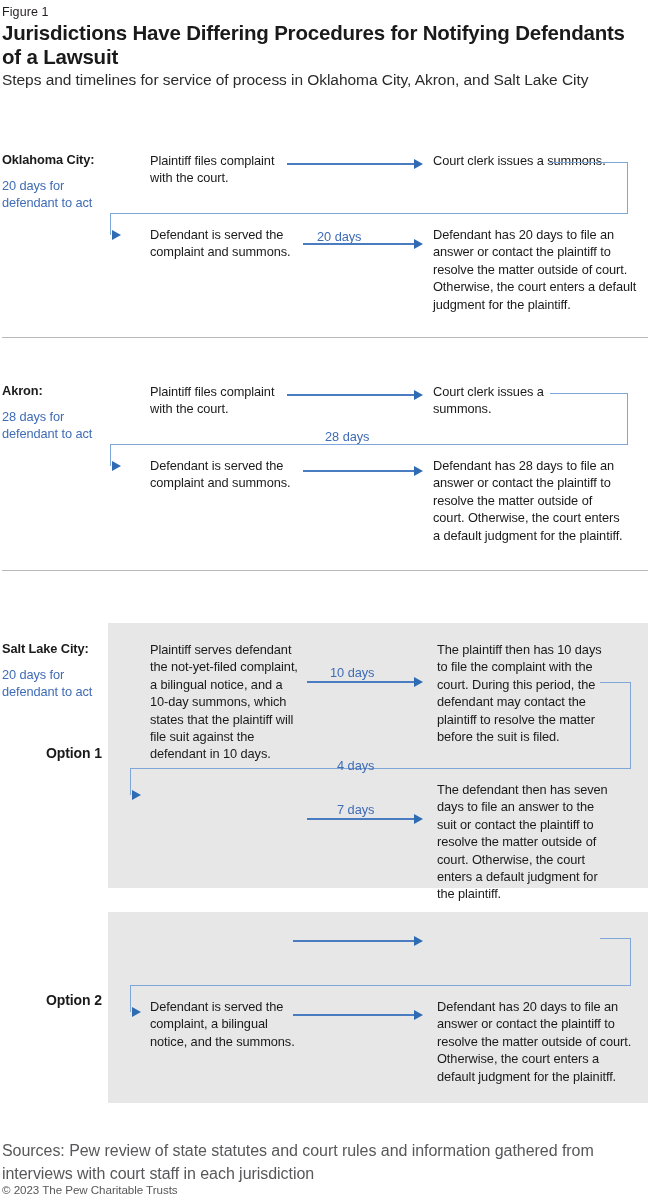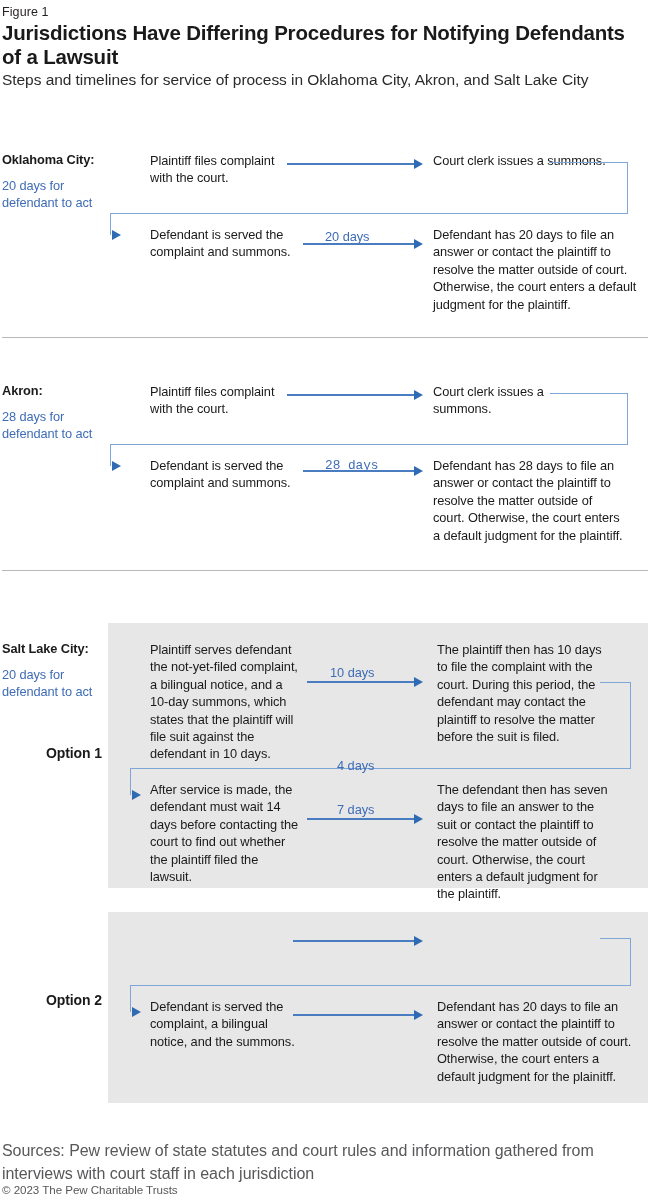--- a/index.html
+++ b/index.html
@@ -119,21 +119,21 @@
 
   <div class="conn-h" style="left:549px;top:162px;width:78px;"></div>
   <div class="conn-v" style="left:627px;top:162px;height:52px;"></div>
   <div class="conn-h" style="left:110px;top:213px;width:518px;"></div>
   <div class="conn-v" style="left:110px;top:213px;height:22px;"></div>
   <div class="arrow-head" style="left:112px;top:230px;"></div>
 
   <div class="step" style="left:150px;top:226px;width:150px;">Defendant is served the complaint and summons.</div>
   <div class="step" style="left:433px;top:226px;width:215px;">Defendant has 20 days to file an answer or contact the plaintiff to resolve the matter outside of court. Otherwise, the court enters a default judgment for the plaintiff.</div>
 
-  <div class="days-label" style="left:325px;top:229px;">20 days</div>
+  <div class="days-label" style="left:317px;top:229px;">20 days</div>
   <div class="arrow-line" style="left:303px;top:243px;width:112px;"></div>
   <div class="arrow-head" style="left:414px;top:238.5px;"></div>
 
   <div class="divider d1"></div>
 
   <div class="jur-name" style="top:383px;">Akron:</div>
   <div class="jur-days" style="top:408px;">28 days for defendant to act</div>
 
   <div class="step" style="left:150px;top:383px;width:140px;">Plaintiff files complaint with the court.</div>
   <div class="step" style="left:433px;top:383px;width:150px;">Court clerk issues a summons.</div>
@@ -143,21 +143,21 @@
 
   <div class="conn-h" style="left:550px;top:393px;width:77px;"></div>
   <div class="conn-v" style="left:627px;top:393px;height:52px;"></div>
   <div class="conn-h" style="left:110px;top:444px;width:518px;"></div>
   <div class="conn-v" style="left:110px;top:444px;height:22px;"></div>
   <div class="arrow-head" style="left:112px;top:461px;"></div>
 
   <div class="step" style="left:150px;top:457px;width:150px;">Defendant is served the complaint and summons.</div>
   <div class="step" style="left:433px;top:457px;width:190px;">Defendant has 28 days to file an answer or contact the plaintiff to resolve the matter outside of court. Otherwise, the court enters a default judgment for the plaintiff.</div>
 
-  <div class="days-label" style="left:325px;top:458px;font-family:Liberation Mono, monospace;">28 days</div>
+  <div class="days-label" style="left:325px;top:429px;">28 days</div>
   <div class="arrow-line" style="left:303px;top:470px;width:112px;"></div>
   <div class="arrow-head" style="left:414px;top:465.5px;"></div>
 
   <div class="divider d2"></div>
 
   <div class="panel" style="top:623px;height:265px;"></div>
 
   <div class="jur-name" style="top:641px;">Salt Lake City:</div>
   <div class="jur-days" style="top:666px;">20 days for defendant to act</div>
   <div class="option-label" style="top:745px;">Option 1</div>
@@ -169,21 +169,20 @@
   <div class="arrow-line" style="left:307px;top:681px;width:108px;"></div>
   <div class="arrow-head" style="left:414px;top:676.5px;"></div>
 
   <div class="conn-h" style="left:600px;top:682px;width:31px;"></div>
   <div class="conn-v" style="left:630px;top:682px;height:86px;"></div>
   <div class="conn-h" style="left:130px;top:768px;width:501px;"></div>
   <div class="conn-v" style="left:130px;top:768px;height:27px;"></div>
   <div class="arrow-head" style="left:132px;top:790px;"></div>
   <div class="days-label" style="left:337px;top:758px;">4 days</div>
 
-  <div class="step" style="left:150px;top:781px;width:150px;">After service is made, the defendant must wait 14 days before contacting the court to find out whether the plaintiff filed the lawsuit.</div>
   <div class="step" style="left:437px;top:781px;width:180px;">The defendant then has seven days to file an answer to the suit or contact the plaintiff to resolve the matter outside of court. Otherwise, the court enters a default judgment for the plaintiff.</div>
 
   <div class="days-label" style="left:337px;top:802px;">7 days</div>
   <div class="arrow-line" style="left:307px;top:818px;width:108px;"></div>
   <div class="arrow-head" style="left:414px;top:813.5px;"></div>
 
   <div class="panel" style="top:912px;height:191px;"></div>
 
   <div class="option-label" style="top:992px;">Option 2</div>
 

